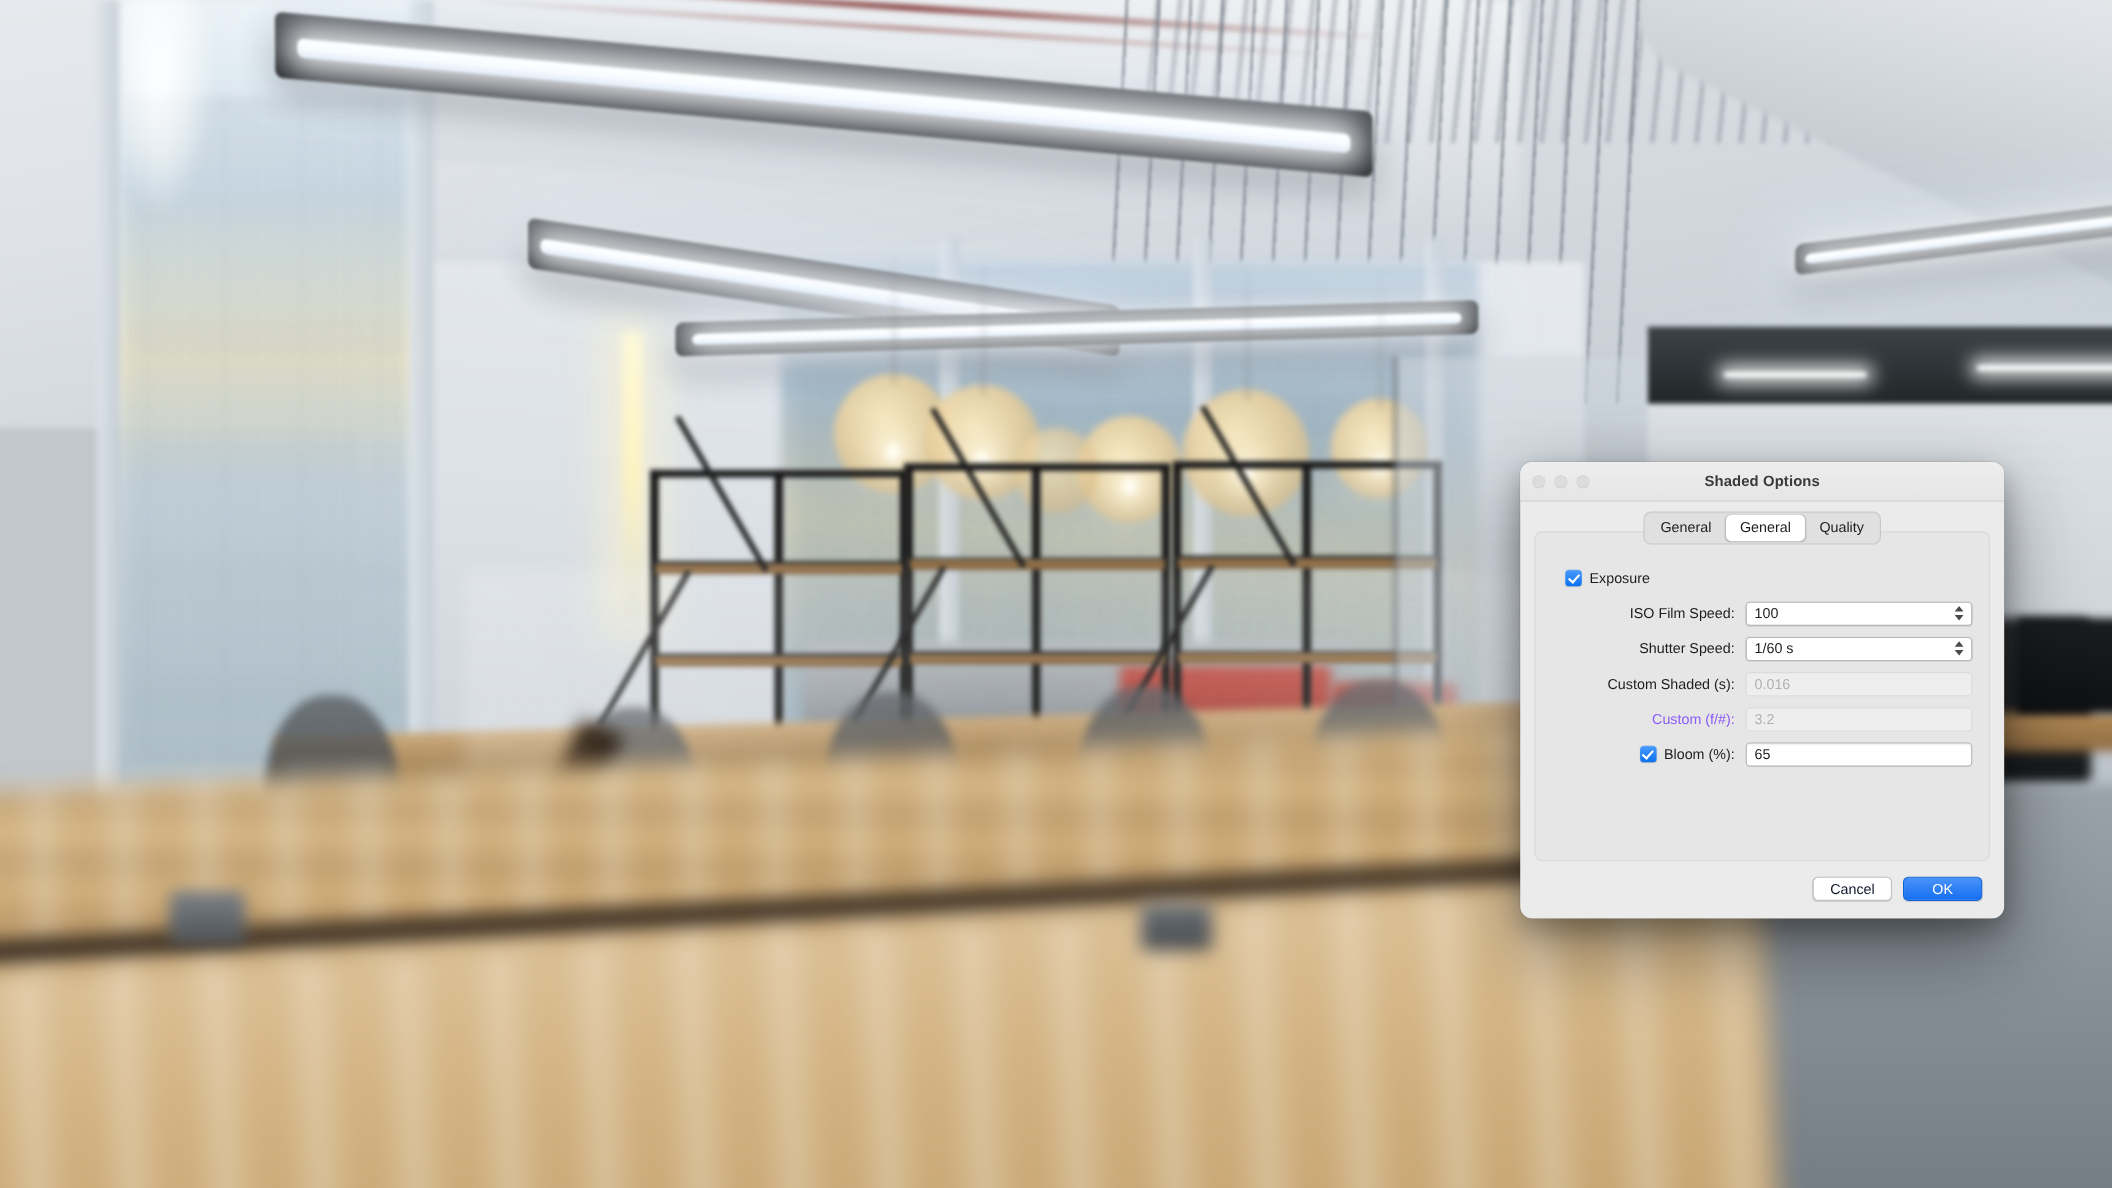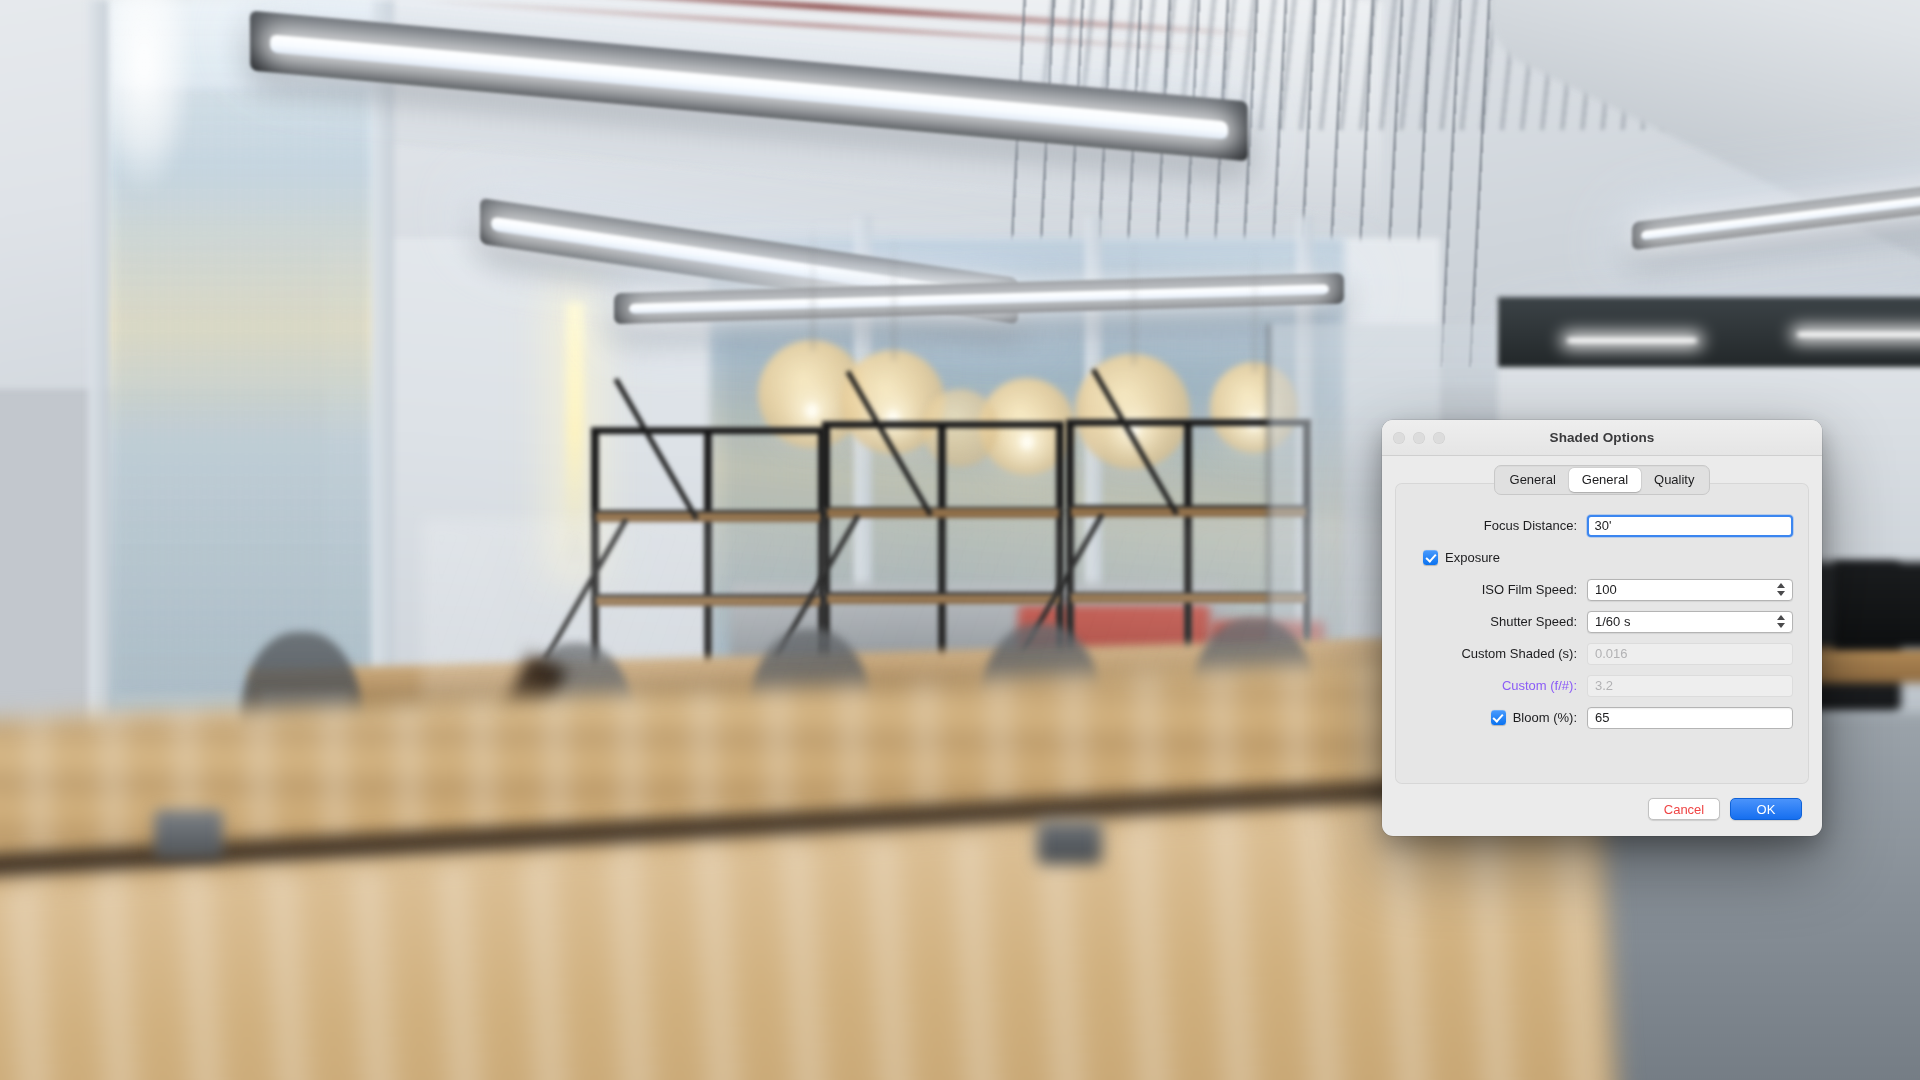--- a/index.html
+++ b/index.html
@@ -552,21 +552,21 @@
     height: 22px;
     border-radius: 5px;
     font-size: 13px;
     display: flex;
     align-items: center;
     justify-content: center;
     padding: 0 14px;
     background: #fff;
     border: .5px solid #c2c2c2;
     box-shadow: 0 .5px 1px rgba(0,0,0,.13);
-    color: #ef4444;
+    color: #0f172a;
     cursor: default;
   }
   .btn.default {
     background: linear-gradient(180deg,#4a93fb,#166ff0);
     border-color: #0f62d8;
     color: #fff;
   }
 </style>
 </head>
 <body>
@@ -726,28 +726,20 @@
     <div class="segmented">
       <div class="seg">General</div>
       <div class="seg active">General</div>
       <div class="seg">Quality</div>
     </div>
   </div>
 
   <div class="panel">
 
 
-    <div class="row">
-      <div class="lbl">Focus Distance:</div>
-      <div class="ctl">
-        <div class="textfield focused">
-          <span>30'</span>
-        </div>
-      </div>
-    </div>
 
     <div class="row">
       <div class="ckrow">
         <span class="cbox"></span>
         <span class="cklabel">Exposure</span>
       </div>
     </div>
 
     <div class="row">
       <div class="lbl">ISO Film Speed:</div>

